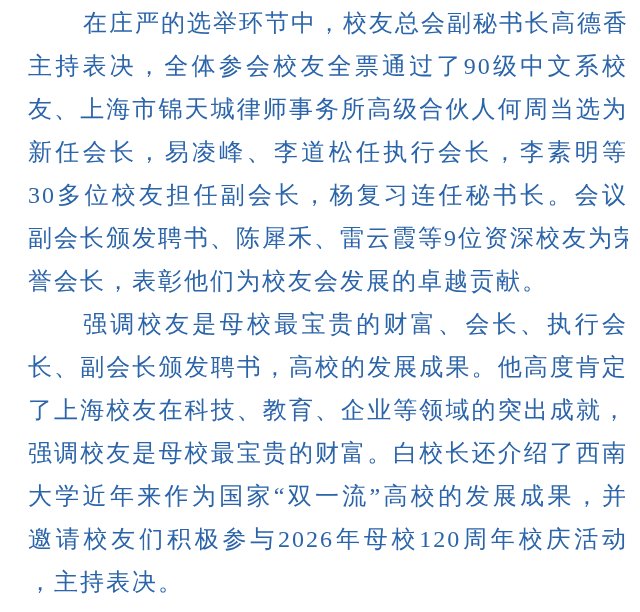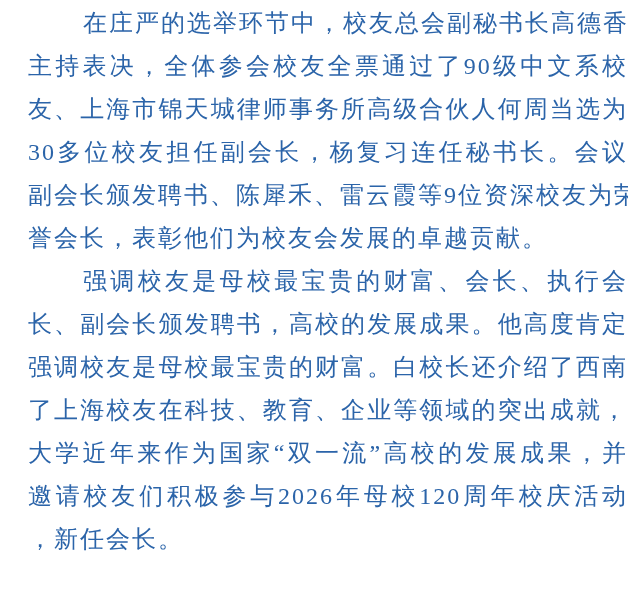--- a/index.html
+++ b/index.html
@@ -51,28 +51,29 @@
 </style>
 </head>
 <body>
 
 <div class="article">
 
   <div class="paragraph">
     <div class="line fill indent">在庄严的选举环节中，校友总会副秘书长高德香</div>
     <div class="line fill">主持表决，全体参会校友全票通过了90级中文系校</div>
     <div class="line fill">友、上海市锦天城律师事务所高级合伙人何周当选为</div>
+    <div class="line fill">新任会长，易凌峰、李道松任执行会长，李素明等</div>
     <div class="line fill">30多位校友担任副会长，杨复习连任秘书长。会议</div>
     <div class="line fill">副会长颁发聘书、陈犀禾、雷云霞等9位资深校友为荣</div>
     <div class="line last">誉会长，表彰他们为校友会发展的卓越贡献。</div>
   </div>
 
   <div class="paragraph">
     <div class="line fill indent">强调校友是母校最宝贵的财富、会长、执行会</div>
     <div class="line fill">长、副会长颁发聘书，高校的发展成果。他高度肯定</div>
+    <div class="line fill">了上海校友在科技、教育、企业等领域的突出成就，</div>
     <div class="line fill">强调校友是母校最宝贵的财富。白校长还介绍了西南</div>
-    <div class="line fill">了上海校友在科技、教育、企业等领域的突出成就，</div>
     <div class="line fill">大学近年来作为国家“双一流”高校的发展成果，并</div>
     <div class="line fill">邀请校友们积极参与2026年母校120周年校庆活动</div>
-    <div class="line last">，新任会长。</div>
+    <div class="line last">，主持表决。</div>
   </div>
 
 </div>
 
 </body></html>

